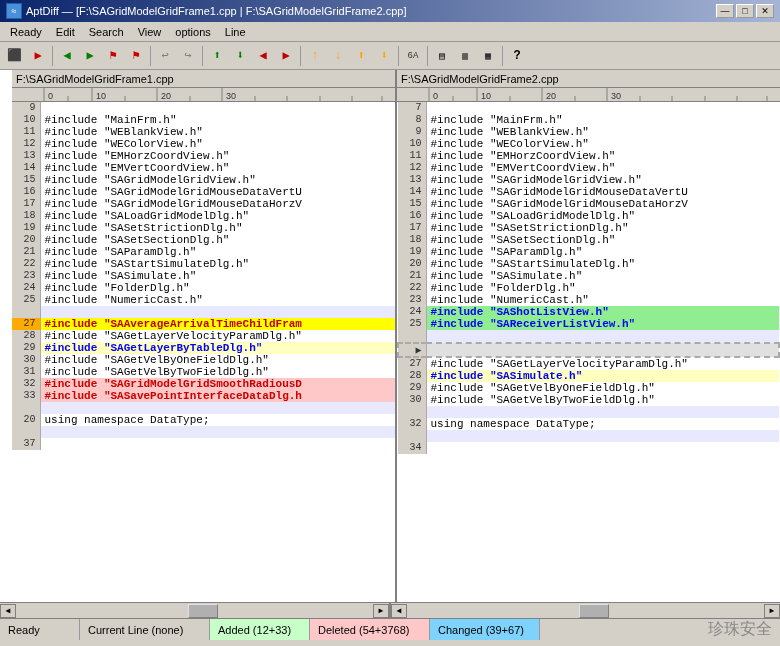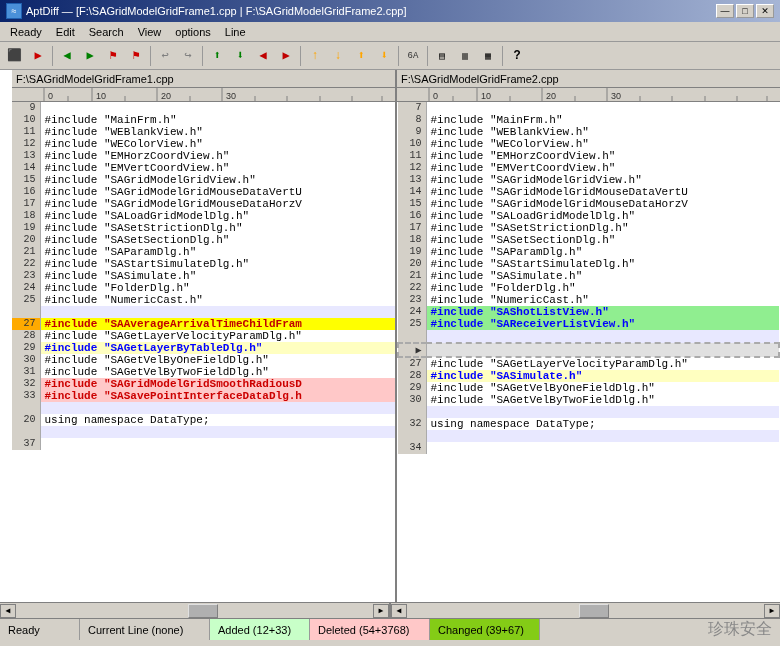--- a/index.html
+++ b/index.html
@@ -209,21 +209,21 @@
       height: 100%;
       display: flex;
       align-items: center;
     }
     .status-segment:last-child { border-right: none; }
     .status-ready { flex: 0 0 80px; }
     .status-block { flex: 0 0 130px; }
     .status-line { flex: 0 0 130px; }
     .status-added { flex: 0 0 100px; background: #c8ffc8; }
     .status-deleted { flex: 0 0 120px; background: #ffc8c8; }
-    .status-changed { flex: 0 0 110px; background: #84cc16; }
+    .status-changed { flex: 0 0 110px; background: #7dd3fc; }
     .status-logo { flex: 1; display: flex; justify-content: flex-end; align-items: center; padding-right: 8px; font-size: 10px; color: #666; }
 
     
     .hscroll-bar {
       height: 16px;
       background: #d4d0c8;
       border-top: 1px solid #808080;
       display: flex;
     }
     .hscroll-pane {

